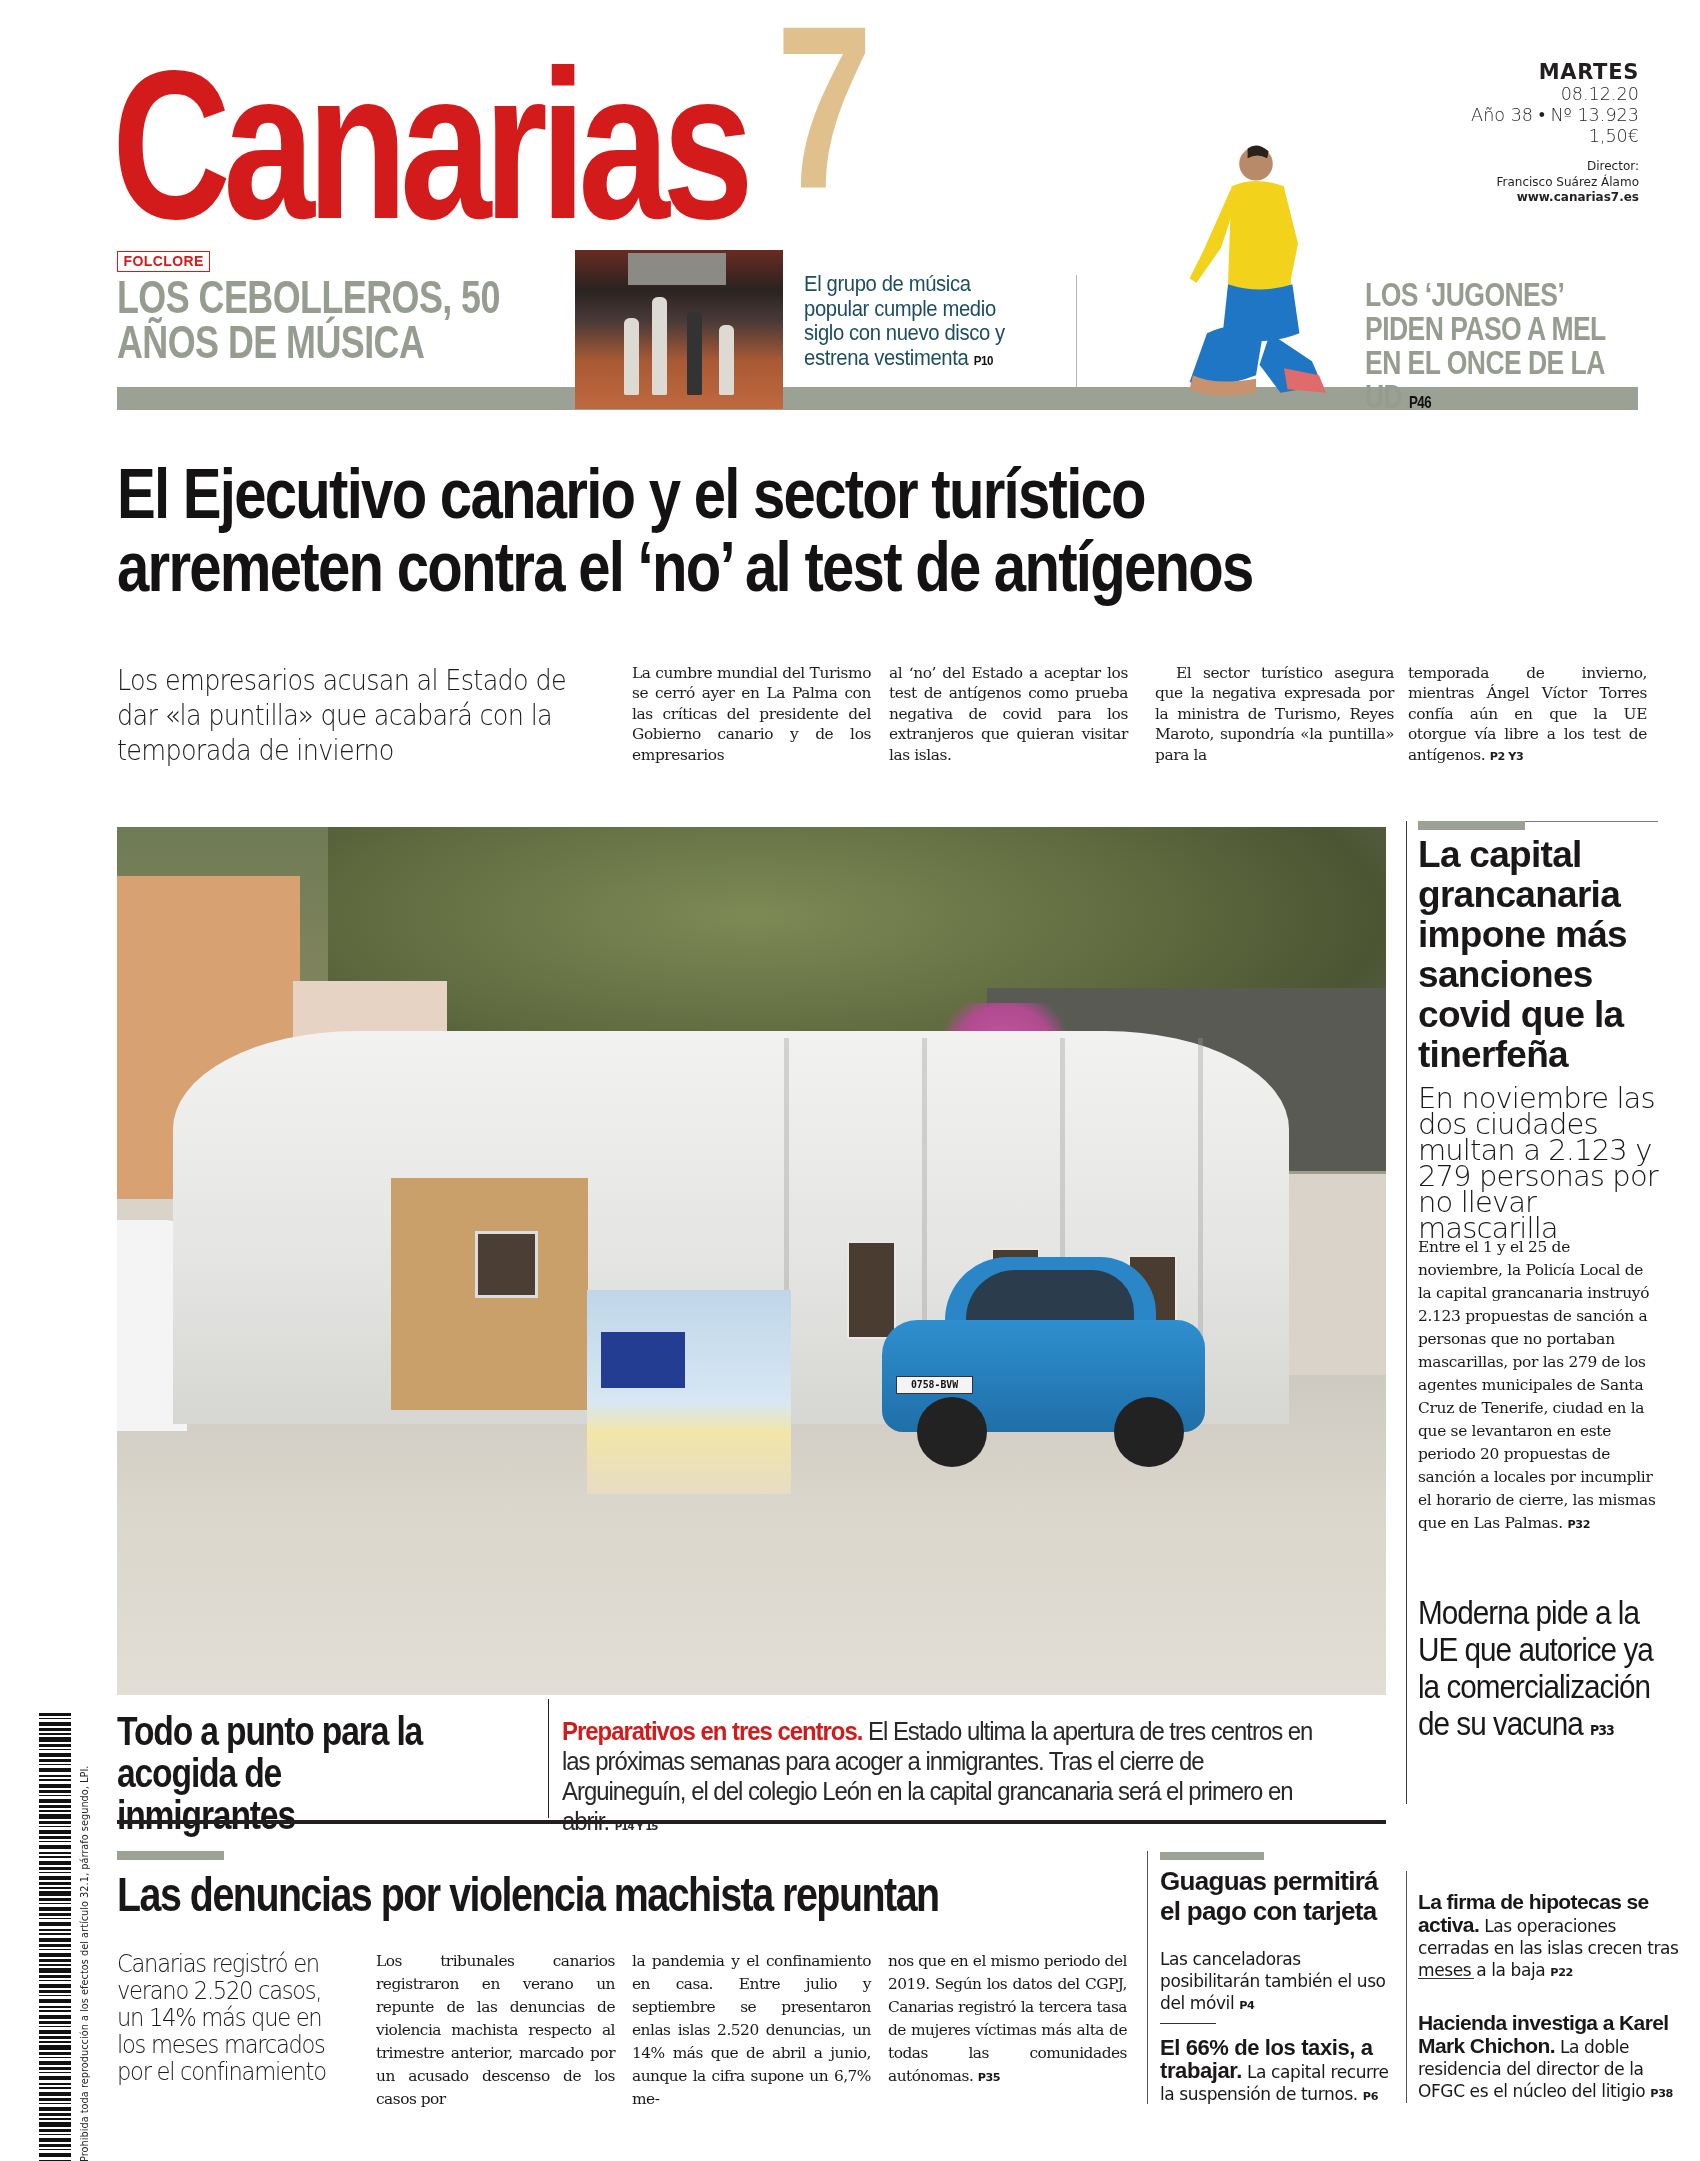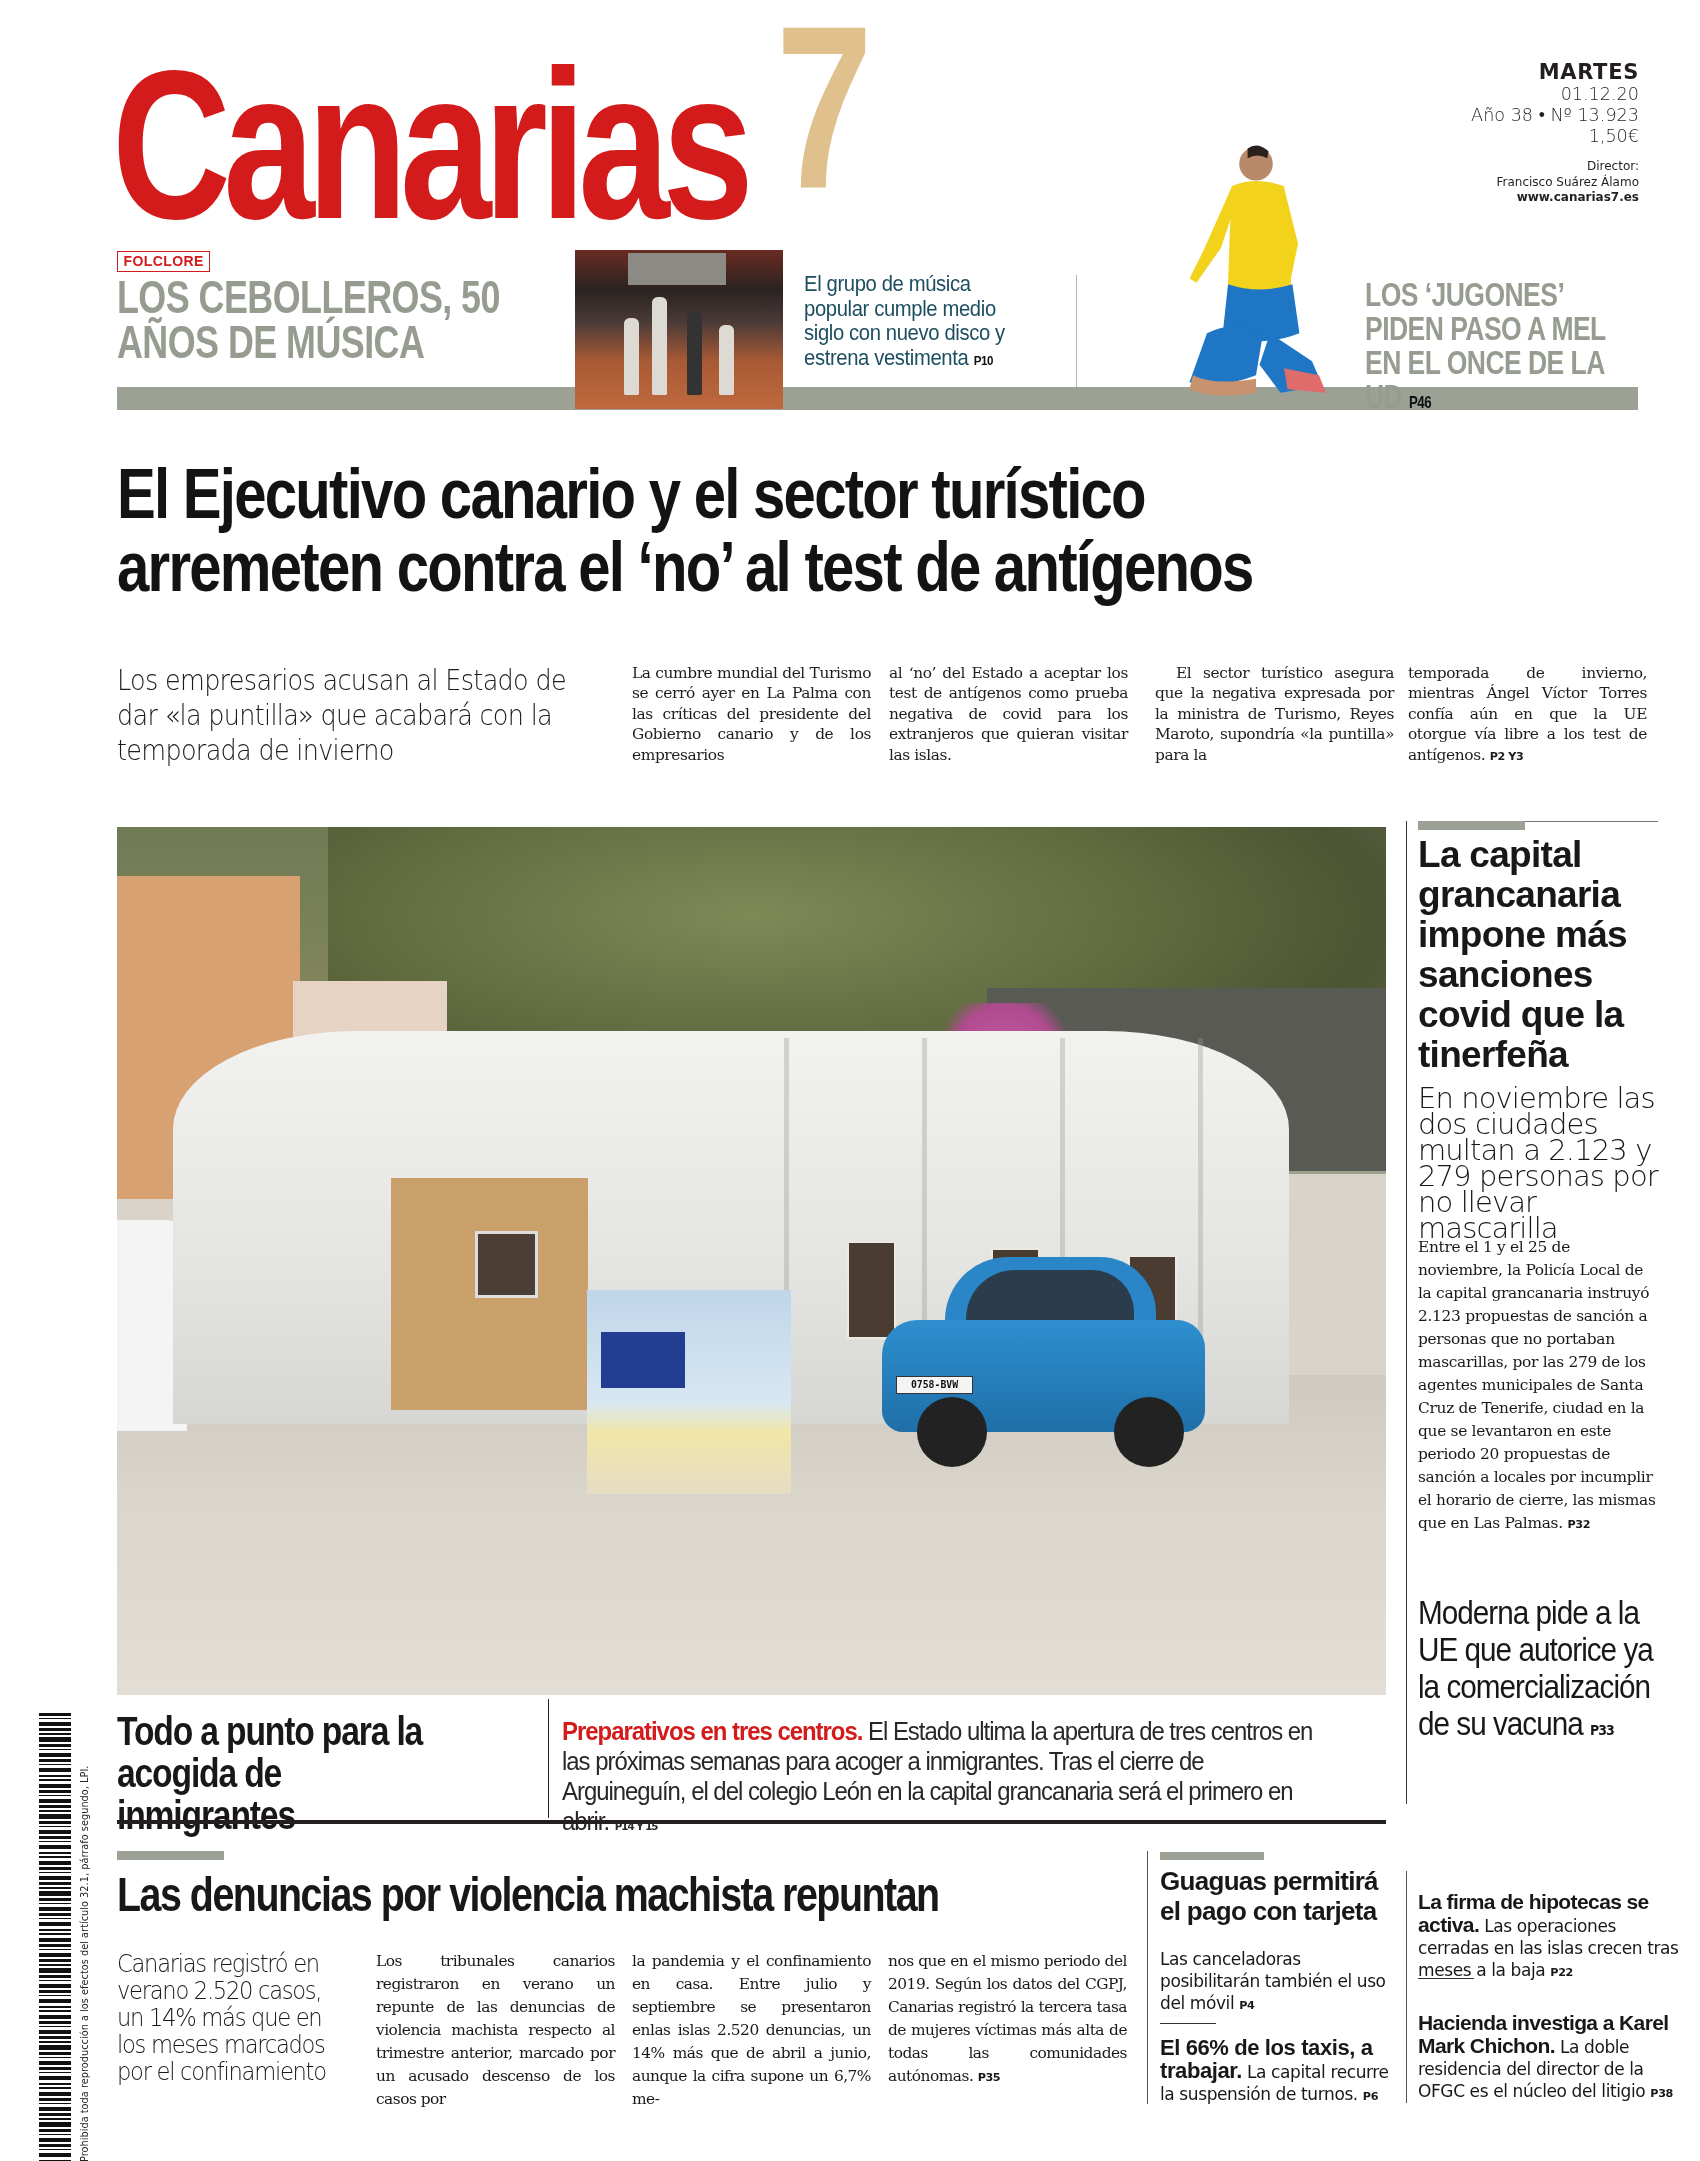--- a/index.html
+++ b/index.html
@@ -106,21 +106,21 @@
 </head>
 <body>
 
 <div class="abs logo">
   <span class="logo-word">Canarias</span>
 </div>
 <span class="abs logo-seven">7</span>
 
 <div class="abs edition">
   <div class="day">MARTES</div>
-  <div class="line">01.12.20</div>
+  <div class="line">08.12.20</div>
   <div class="line">Año 38 • Nº 13.923</div>
   <div class="line">1,50€</div>
   <div class="dir">Director:</div>
   <div class="dir" style="margin-top:0">Francisco Suárez Álamo</div>
   <div class="web">www.canarias7.es</div>
 </div>
 
 <div class="abs strip-bar"></div>
 <div class="abs tag">FOLCLORE</div>
 <div class="abs teaser-gray t1">LOS CEBOLLEROS, 50 AÑOS DE MÚSICA</div>

